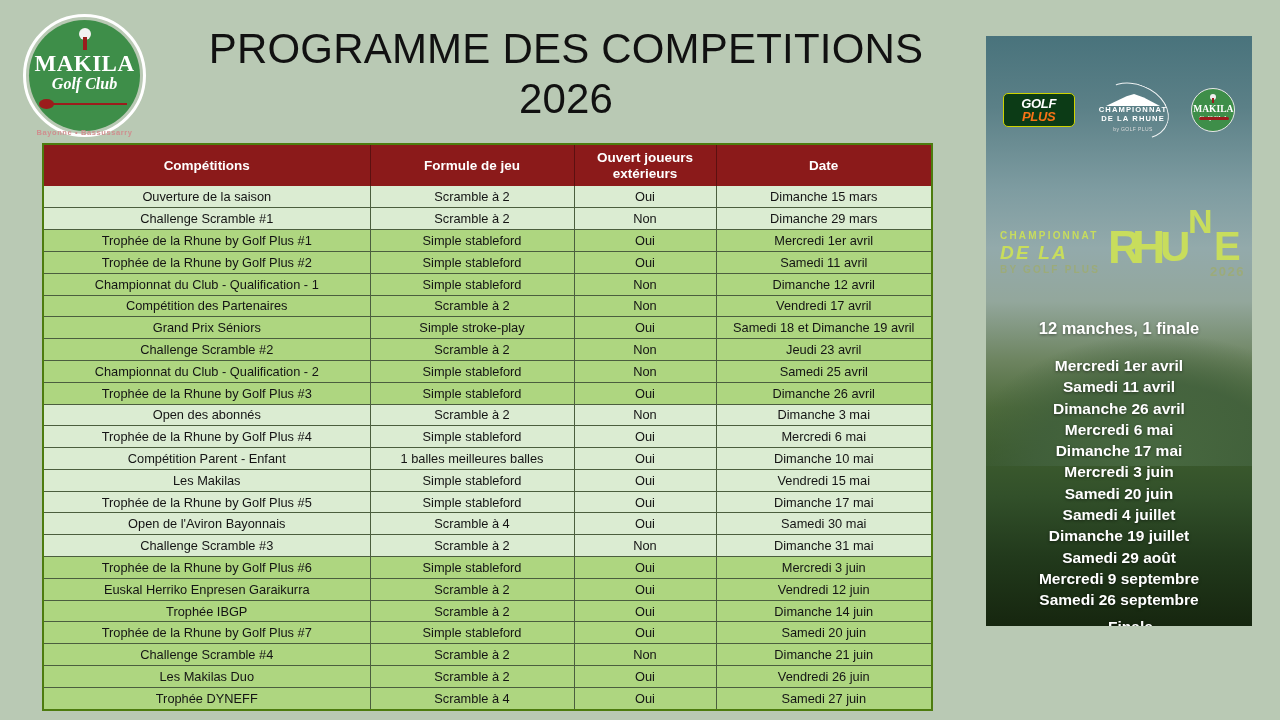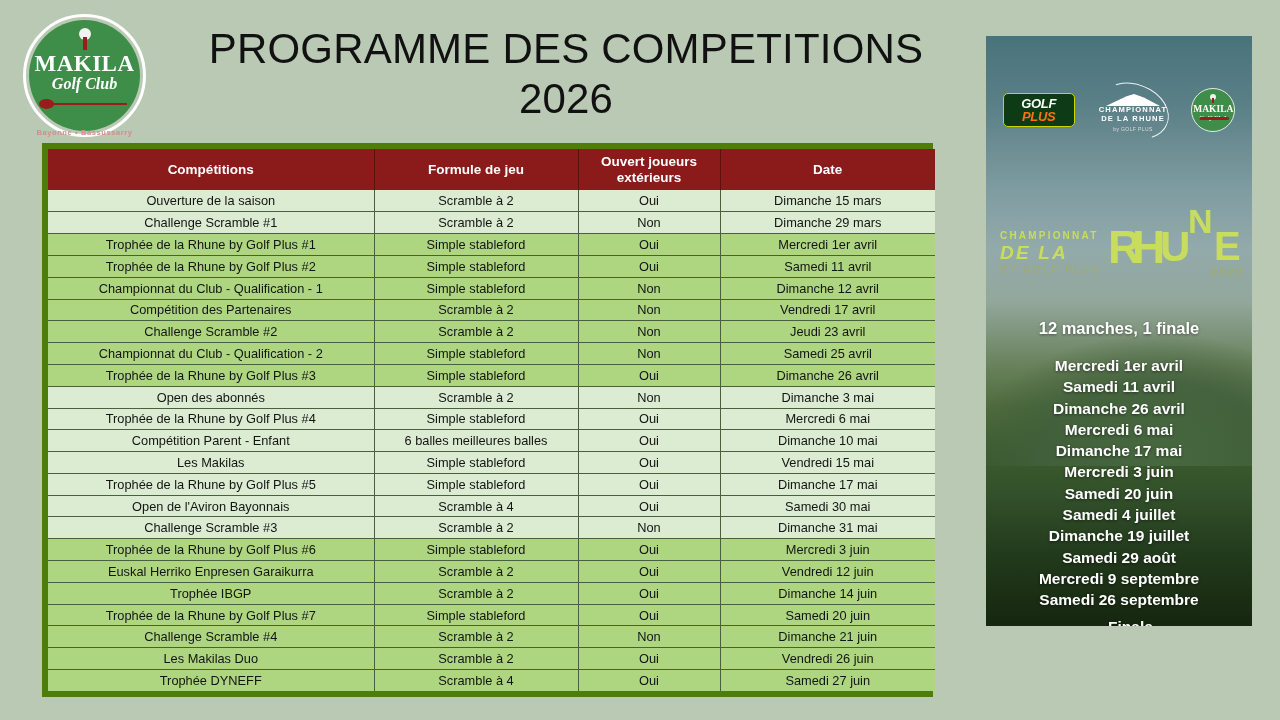--- a/index.html
+++ b/index.html
@@ -126,21 +126,21 @@
     line-height: 1.20;
     letter-spacing: 0.2px;
   }
 
   
   #schedule-wrap {
     position: absolute;
     left: 42px;
     top: 143px;
     width: 891px;
-    border: 6px solid #4d7c0f;
+    border: 2px solid #4d7c0f;
     box-sizing: border-box;
     background: #c2410c;
   }
   table#schedule {
     border-collapse: collapse;
     width: 100%;
     table-layout: fixed;
   }
   table#schedule col.c-comp { width: 326px; }
   table#schedule col.c-form { width: 204px; }
@@ -533,20 +533,26 @@
           <td>Non</td>
           <td>Dimanche 12 avril</td>
         </tr>
         <tr class="band-dark">
           <td>Compétition des Partenaires</td>
           <td>Scramble à 2</td>
           <td>Non</td>
           <td>Vendredi 17 avril</td>
         </tr>
         <tr class="band-dark">
+          <td>Grand Prix Séniors</td>
+          <td>Simple stroke-play</td>
+          <td>Oui</td>
+          <td>Samedi 18 et Dimanche 19 avril</td>
+        </tr>
+        <tr class="band-dark">
           <td>Challenge Scramble #2</td>
           <td>Scramble à 2</td>
           <td>Non</td>
           <td>Jeudi 23 avril</td>
         </tr>
         <tr class="band-dark">
           <td>Championnat du Club - Qualification - 2</td>
           <td>Simple stableford</td>
           <td>Non</td>
           <td>Samedi 25 avril</td>
@@ -564,21 +570,21 @@
           <td>Dimanche 3 mai</td>
         </tr>
         <tr class="band-light">
           <td>Trophée de la Rhune by Golf Plus #4</td>
           <td>Simple stableford</td>
           <td>Oui</td>
           <td>Mercredi 6 mai</td>
         </tr>
         <tr class="band-light">
           <td>Compétition Parent - Enfant</td>
-          <td>6 balles meilleures balles</td>
+          <td>1 balles meilleures balles</td>
           <td>Oui</td>
           <td>Dimanche 10 mai</td>
         </tr>
         <tr class="band-light">
           <td>Les Makilas</td>
           <td>Simple stableford</td>
           <td>Oui</td>
           <td>Vendredi 15 mai</td>
         </tr>
         <tr class="band-light">

